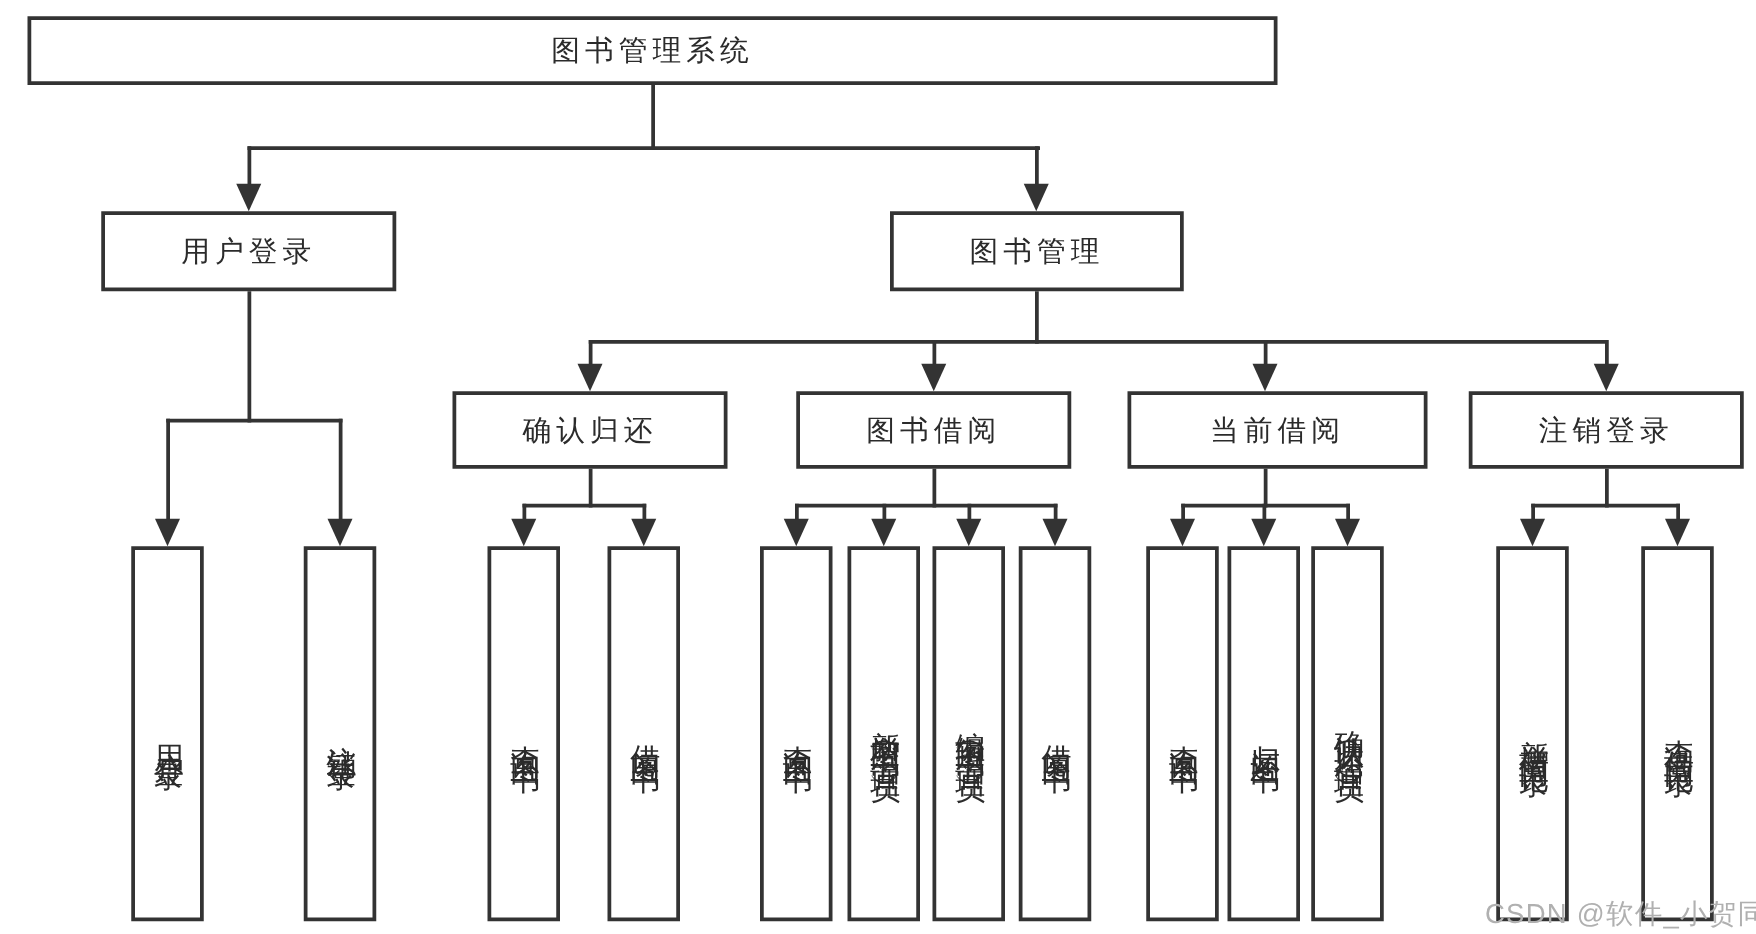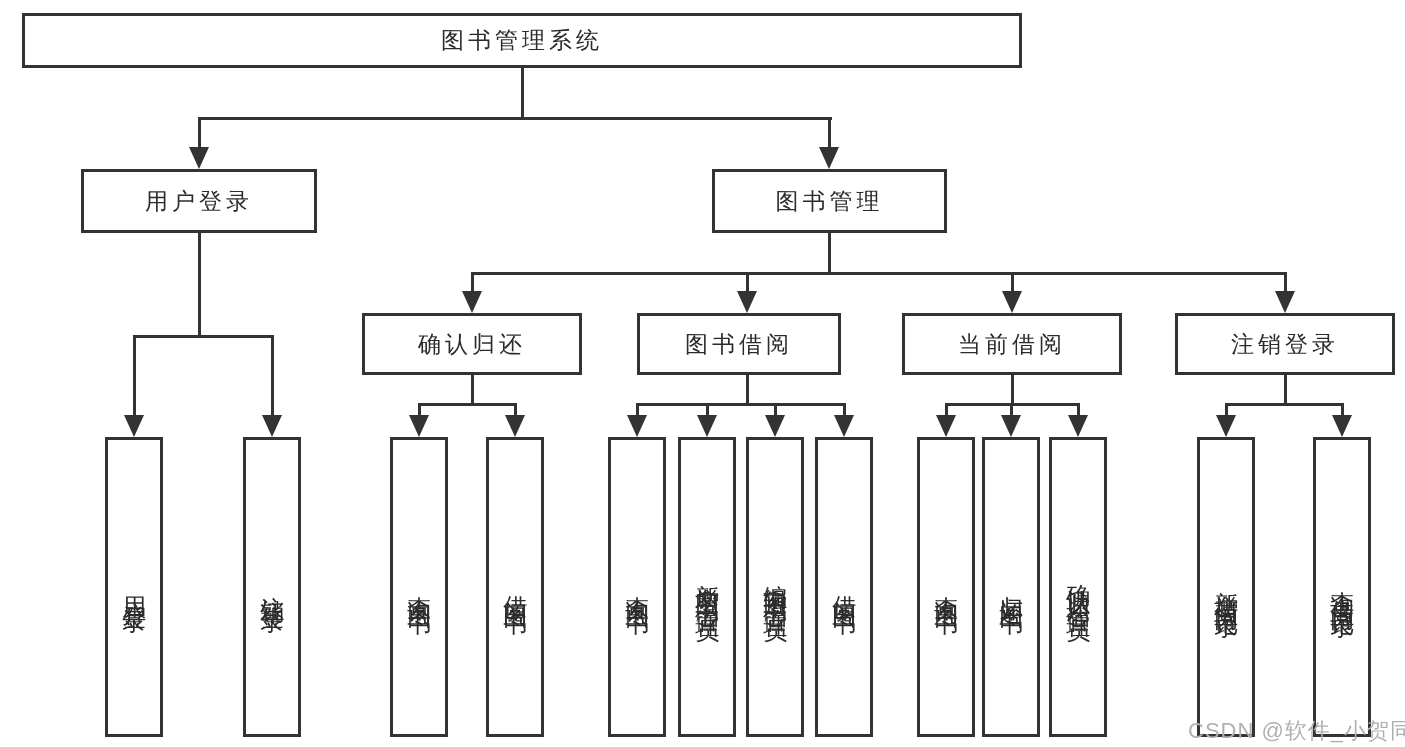--- a/index.html
+++ b/index.html
@@ -76,24 +76,24 @@
   <div class="lv" style="left:746px;top:272px;height:21px"></div>
   <div class="ah" style="left:737px;top:291px"></div>
   <div class="lv" style="left:1011px;top:272px;height:21px"></div>
   <div class="ah" style="left:1002px;top:291px"></div>
   <div class="lv" style="left:1284px;top:272px;height:21px"></div>
   <div class="ah" style="left:1275px;top:291px"></div>
 
   <div class="hbox" style="left:362px;top:313px;width:220px;height:62px">
     <span>确认归还</span>
   </div>
-  <div class="hbox" style="left:637px;top:313px;width:204px;height:62px">
+  <div class="hbox" style="left:637px;top:313px;width:220px;height:62px">
     <span>图书借阅</span>
   </div>
-  <div class="hbox" style="left:902px;top:313px;width:220px;height:62px">
+  <div class="hbox" style="left:902px;top:313px;width:240px;height:62px">
     <span>当前借阅</span>
   </div>
   <div class="hbox" style="left:1175px;top:313px;width:220px;height:62px">
     <span>注销登录</span>
   </div>
 
   <div class="lv" style="left:471px;top:375px;height:31px"></div>
   <div class="lh" style="left:418px;top:403px;width:99px"></div>
   <div class="lv" style="left:418px;top:403px;height:14px"></div>
   <div class="ah" style="left:409px;top:415px"></div>

